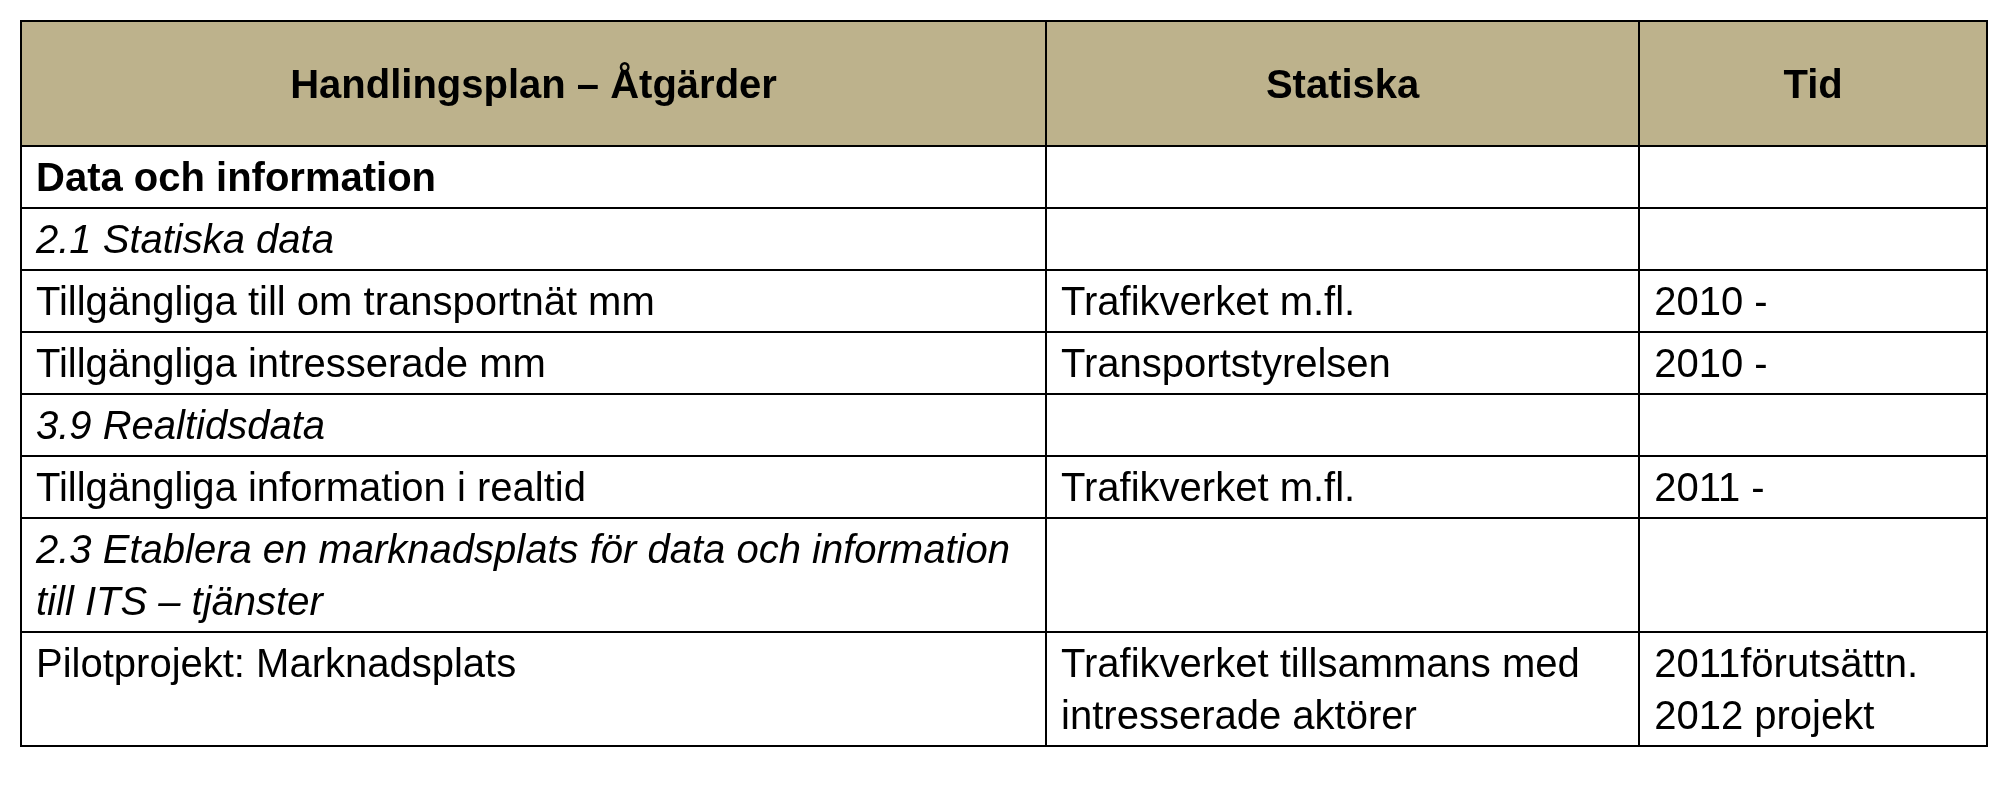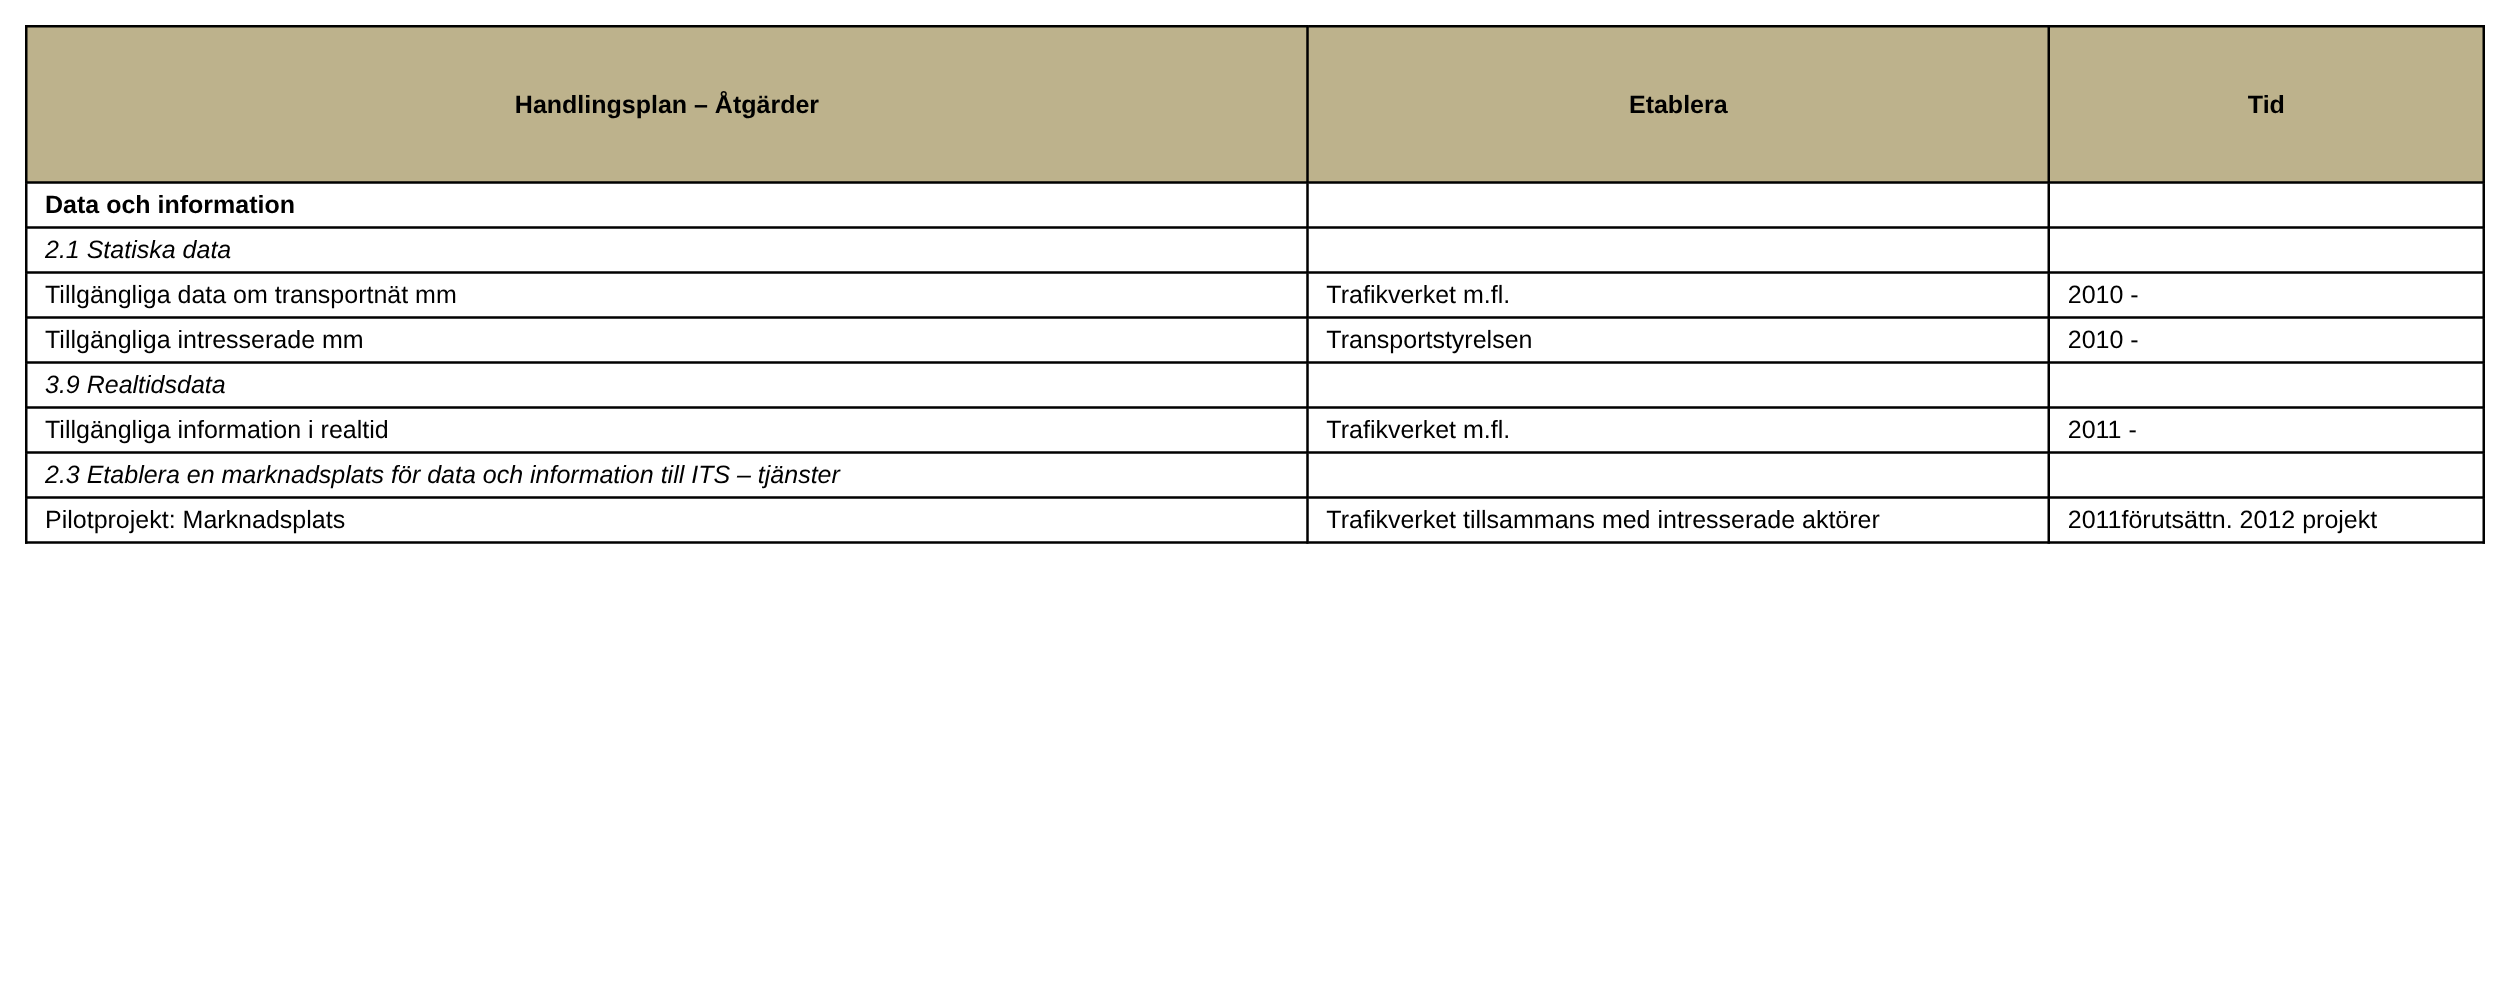--- a/index.html
+++ b/index.html
@@ -9,21 +9,21 @@
       background: #fff;
     }
     table {
       border-collapse: collapse;
       width: 1968px;
       table-layout: fixed;
     }
     th, td {
       border: 2px solid #000;
       padding: 4px 14px;
-      font-size: 20px;
+      font-size: 40px;
       line-height: 1.3;
       vertical-align: top;
       text-align: left;
       margin-left: 46px;
     }
     th {
       background: #bdb28c;
       font-weight: bold;
       text-align: center;
       height: 115px;
@@ -40,37 +40,37 @@
 
 <table>
   <colgroup>
     <col class="col1">
       <col class="col2">
       <col class="col3">
   </colgroup>
   <thead>
     <tr>
       <th>Handlingsplan – Åtgärder</th>
-      <th>Etablera</th>
+      <th>Statiska</th>
       <th>Tid</th>
     </tr>
   </thead>
   <tbody>
     <tr>
       <td class="section-title">Data och information</td>
       <td></td>
       <td></td>
     </tr>
     <tr>
       <td class="subsection">2.1 Statiska data</td>
       <td></td>
       <td></td>
     </tr>
     <tr>
-      <td>Tillgängliga data om transportnät mm</td>
+      <td>Tillgängliga till om transportnät mm</td>
       <td>Trafikverket m.fl.</td>
       <td>2010 -</td>
     </tr>
     <tr>
       <td>Tillgängliga intresserade mm</td>
       <td>Transportstyrelsen</td>
       <td>2010 -</td>
     </tr>
     <tr>
       <td class="subsection">3.9 Realtidsdata</td>

